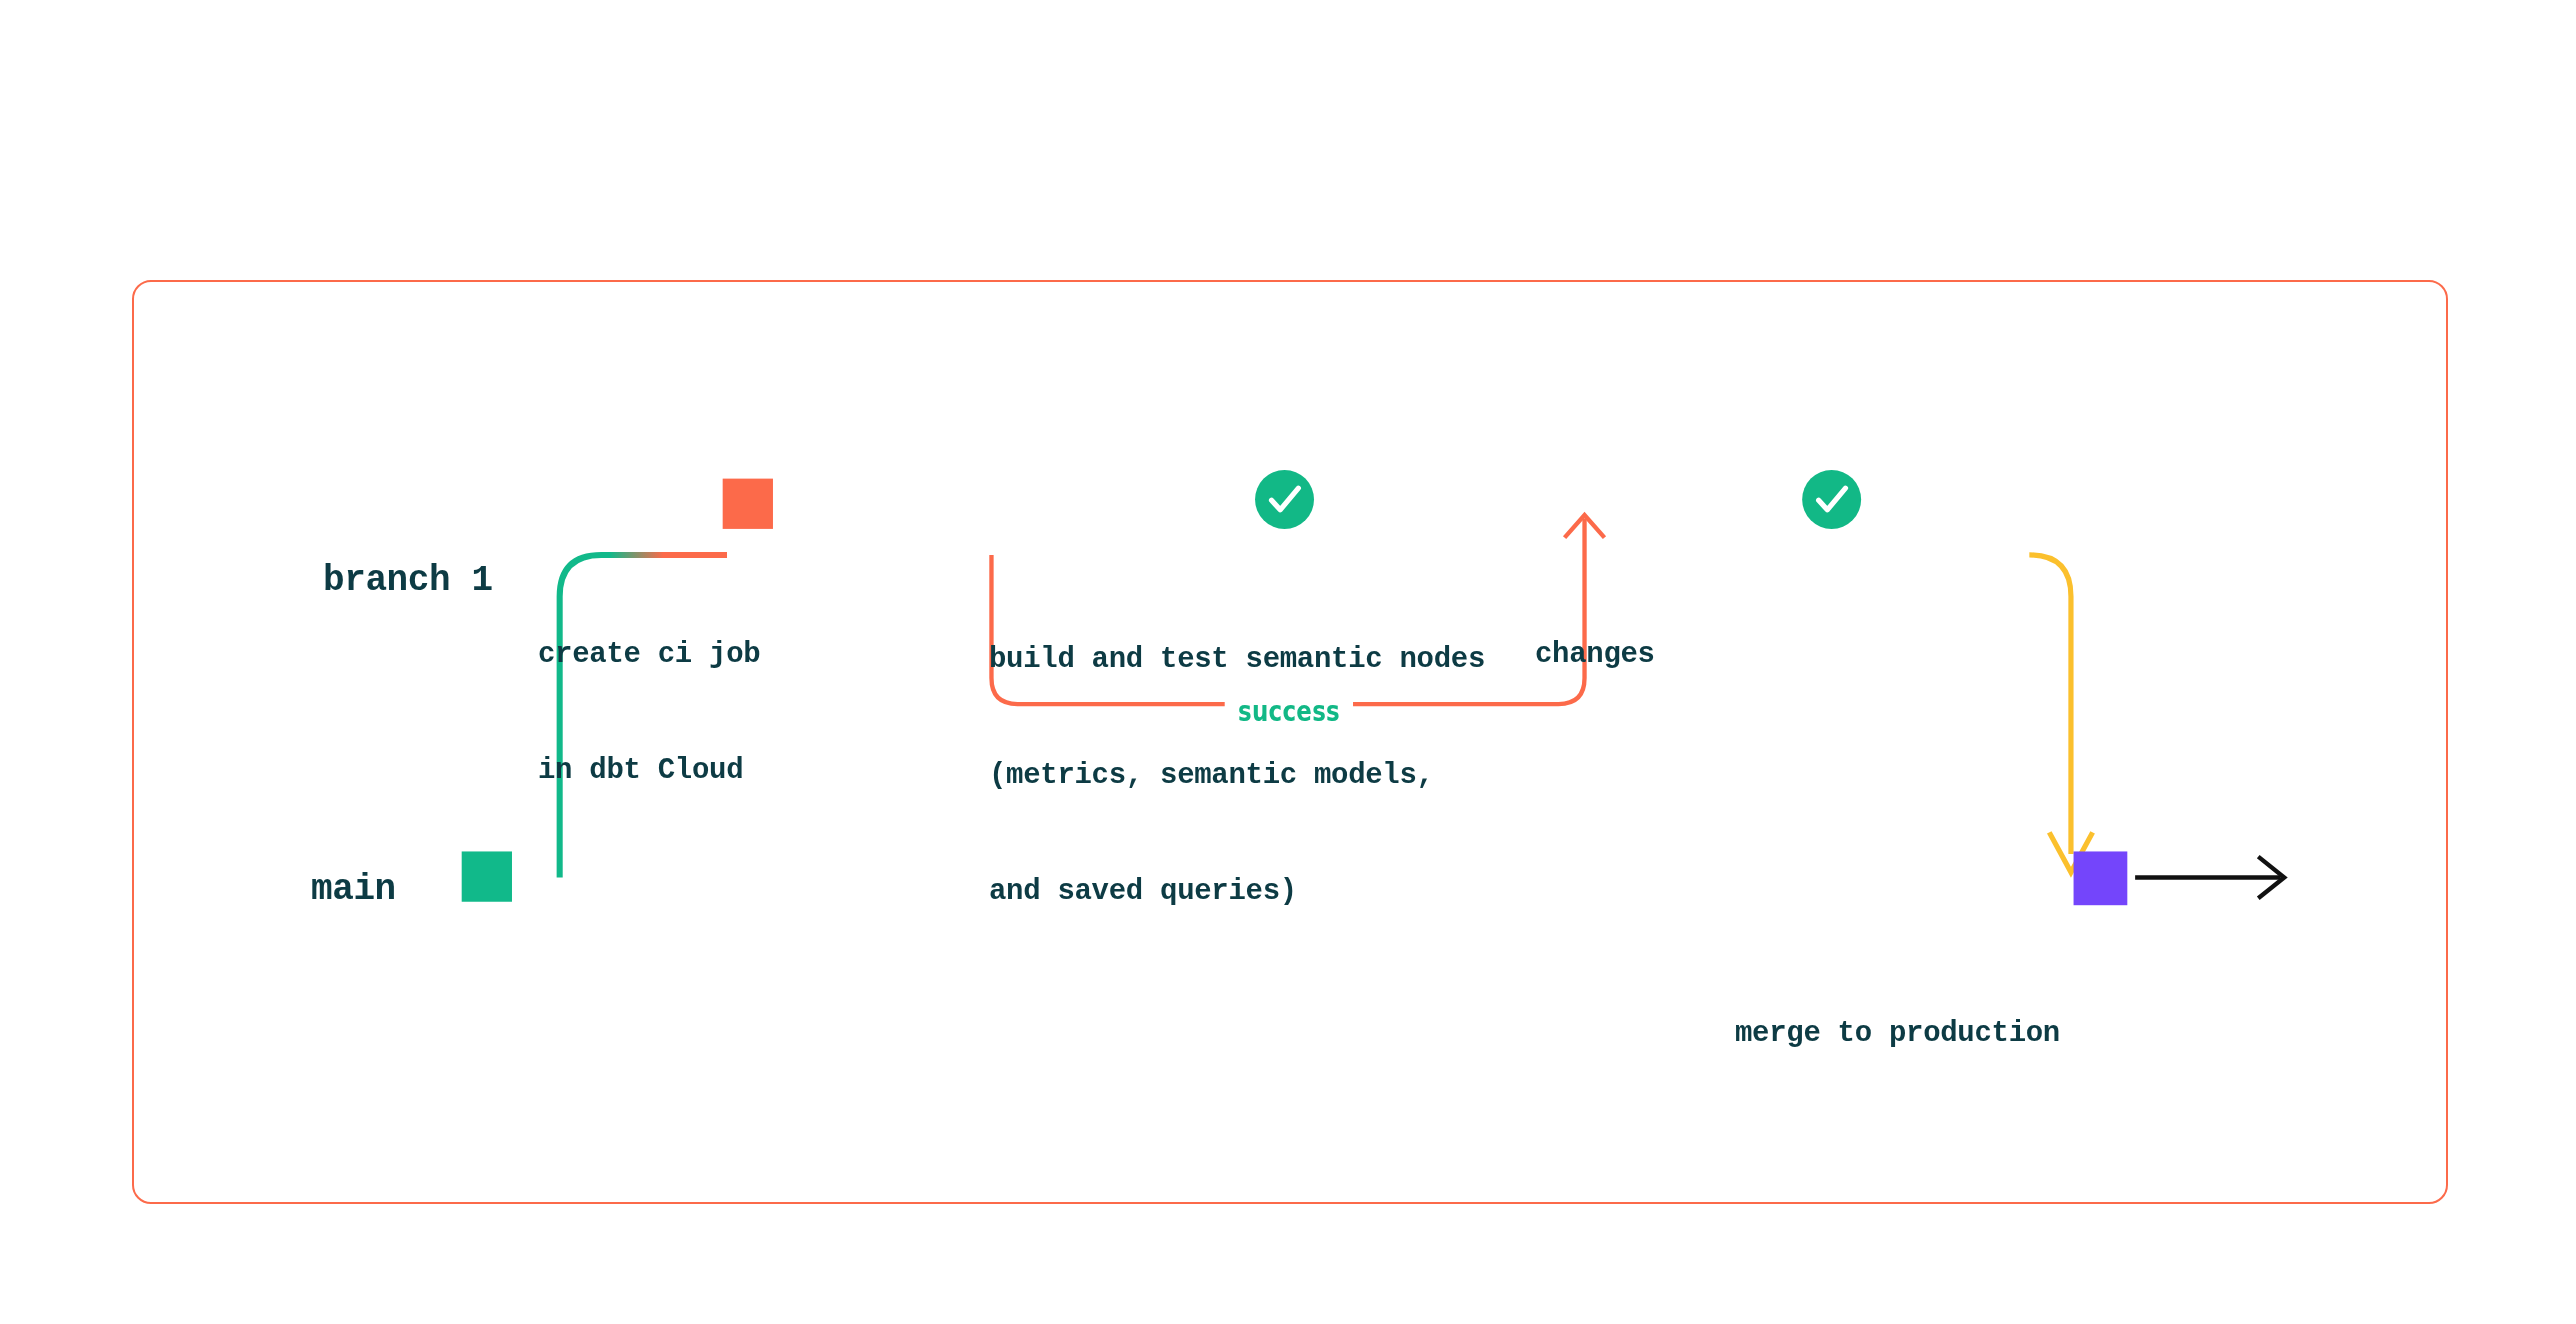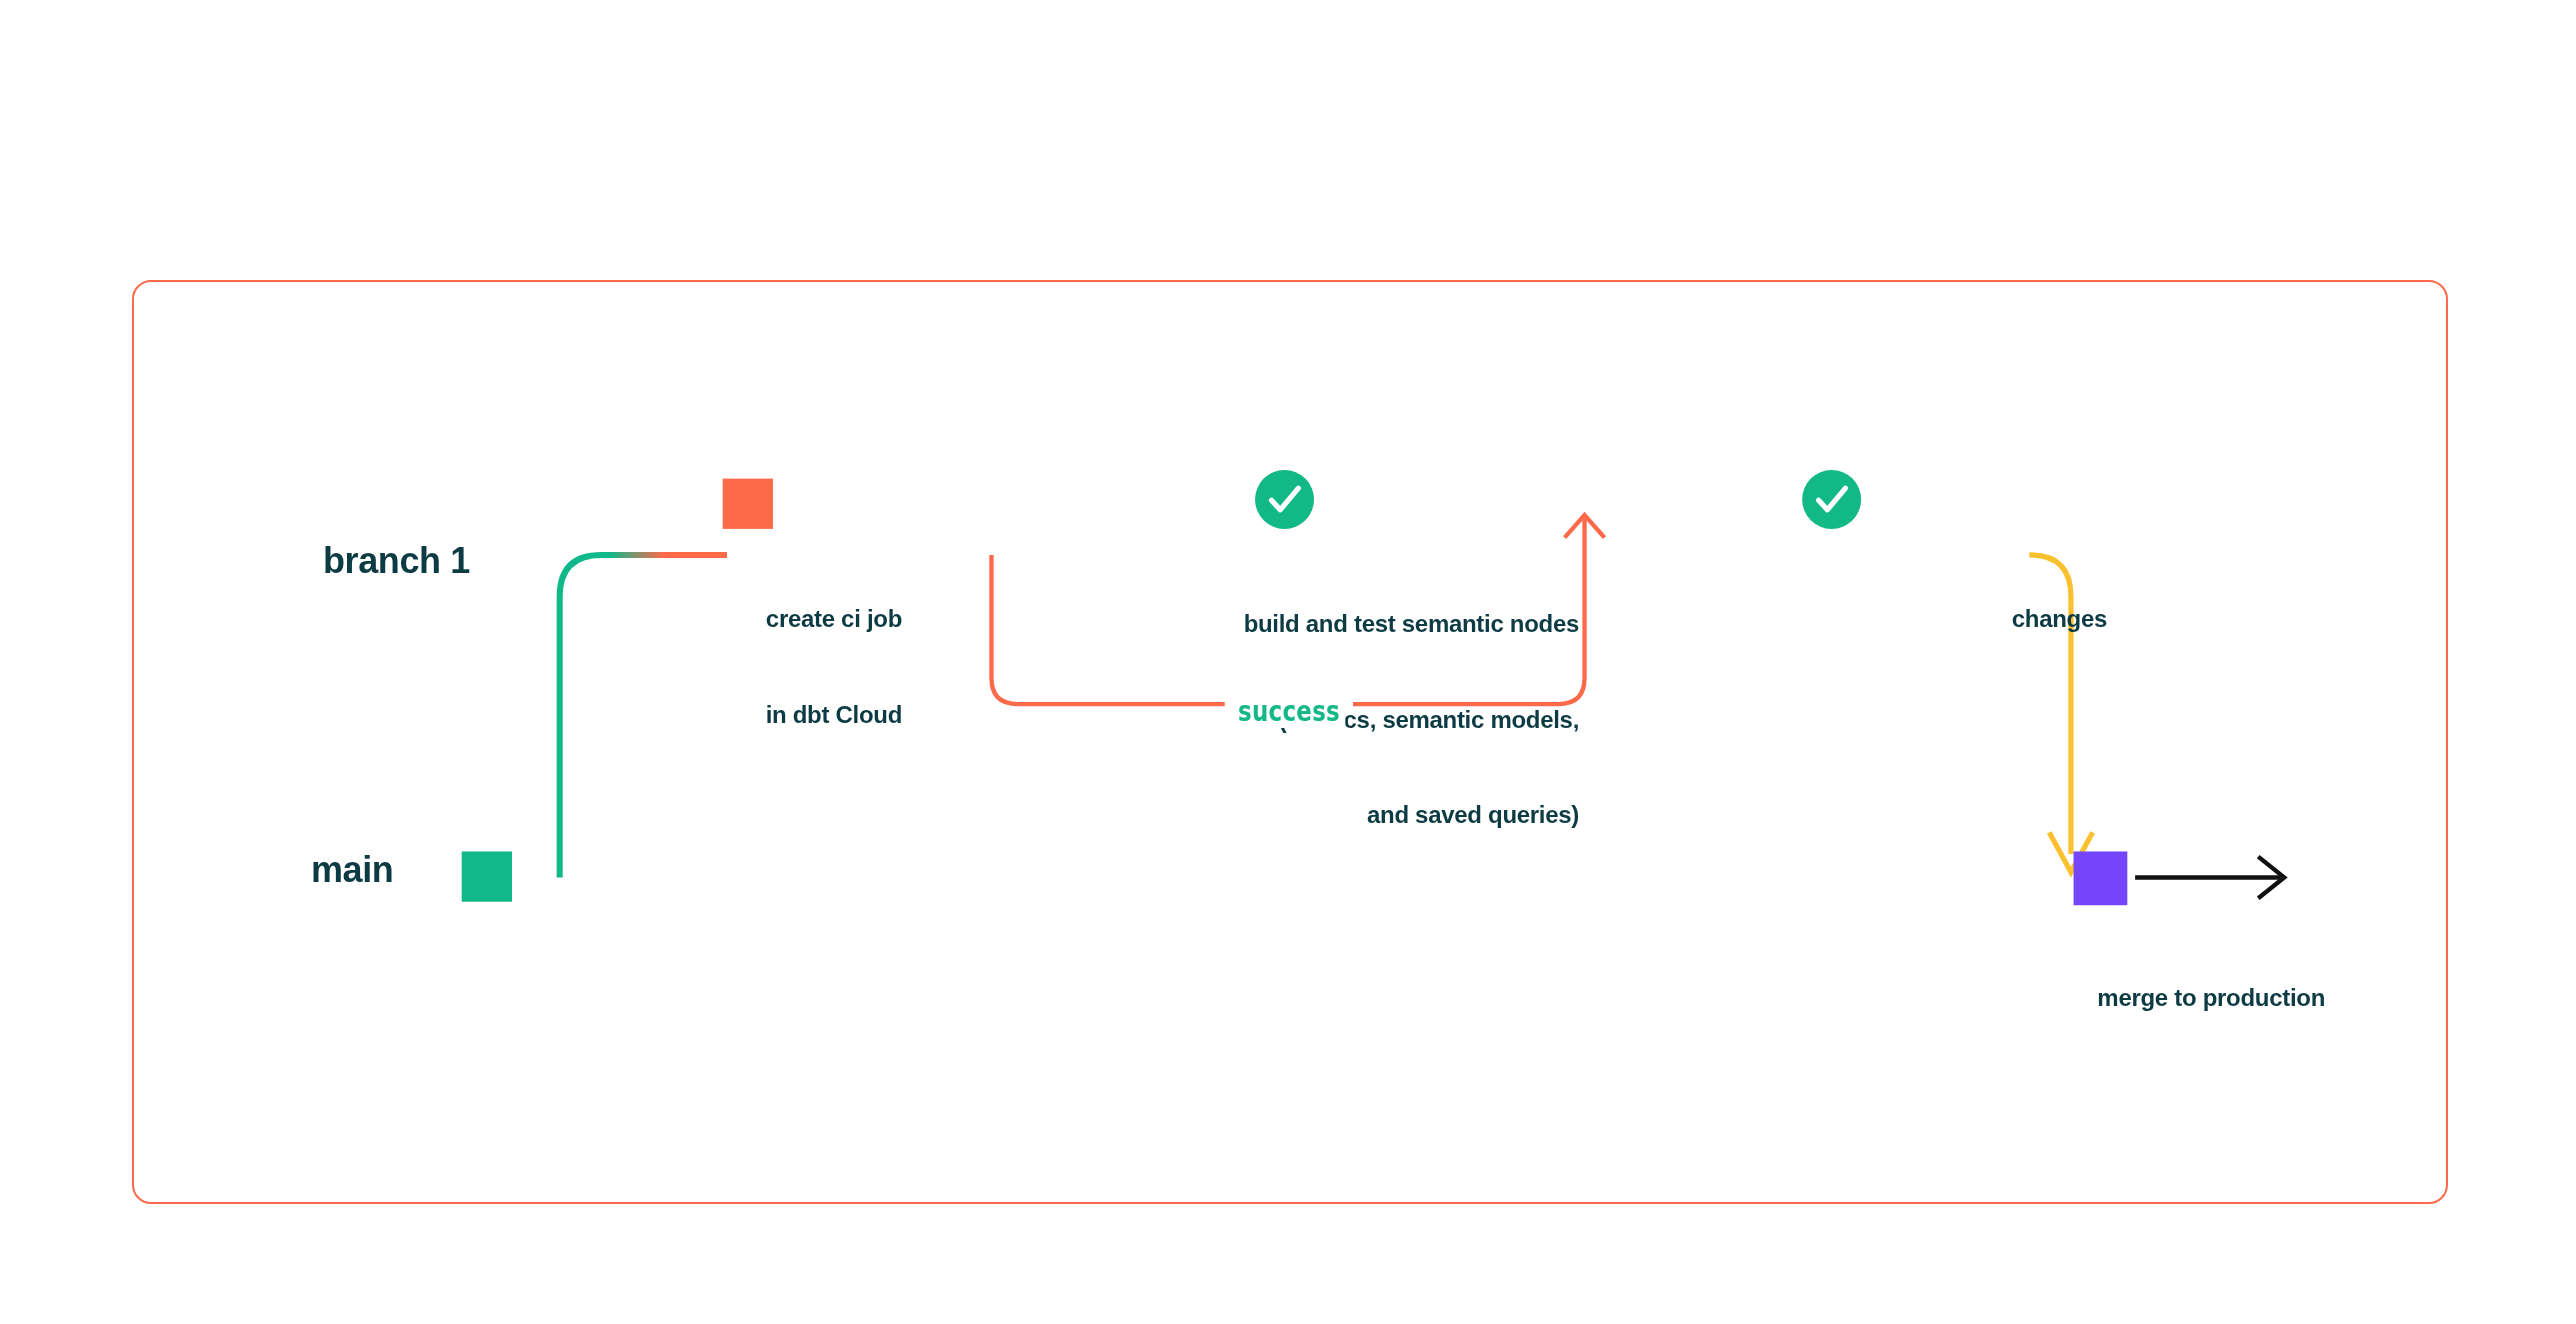--- a/index.html
+++ b/index.html
@@ -76,35 +76,36 @@
     left: 0;
     top: 0;
     width: 2576px;
     height: 1324px;
     pointer-events: none;
   }
 
   
   .lbl {
     position: absolute;
-    font-family: Liberation Sans, sans-serif;
+    font-family: Liberation Mono, monospace;
     color: #0d3b44;
     font-weight: bold;
     white-space: pre;
     line-height: 1.33;
+    margin-top: 20px;
   }
 
   .branch-name {
     font-size: 36px;
     letter-spacing: -0.4px;
   }
 
   .node-label {
-    font-size: 24px;
-    text-align: right;
+    font-size: 29px;
+    text-align: left;
     letter-spacing: -0.3px;
   }
 
   #label-branch1 {
     left: 323px;
     top: 537px;
   }
   #label-main {
     left: 311px;
     top: 846px;

